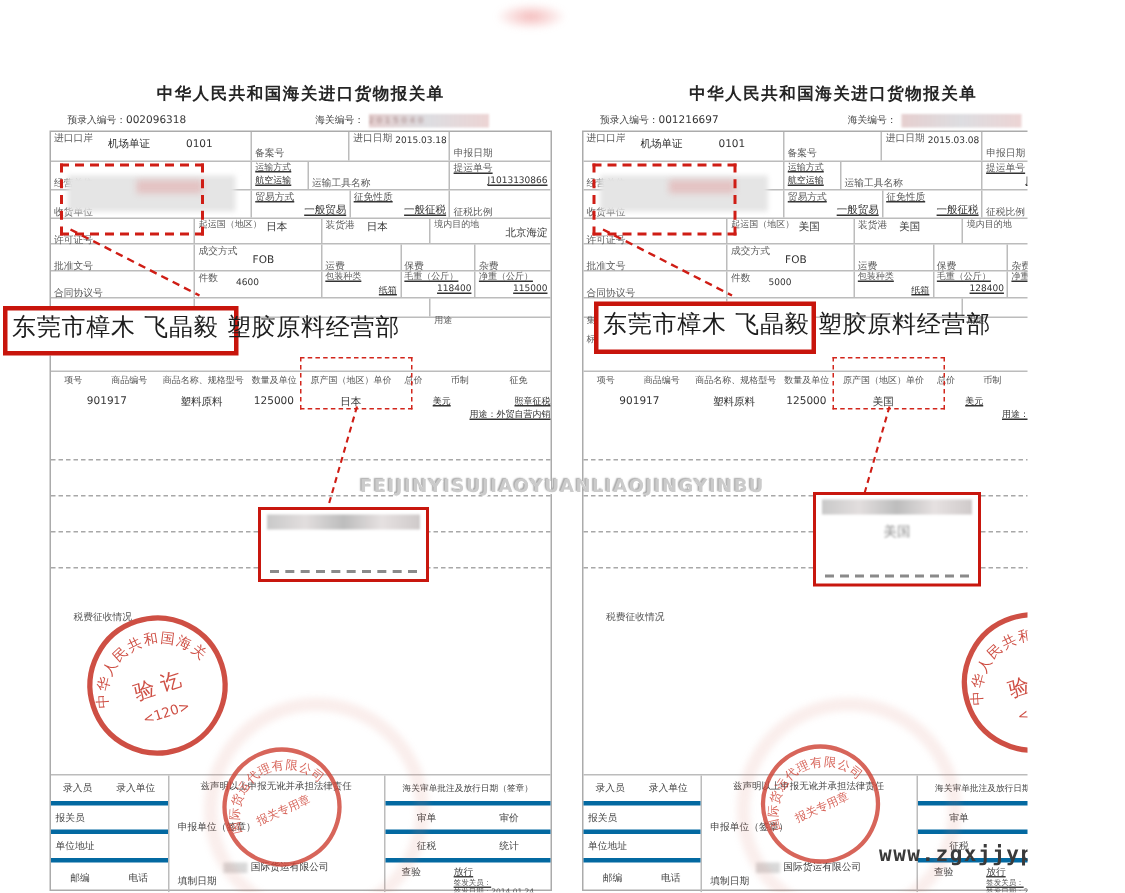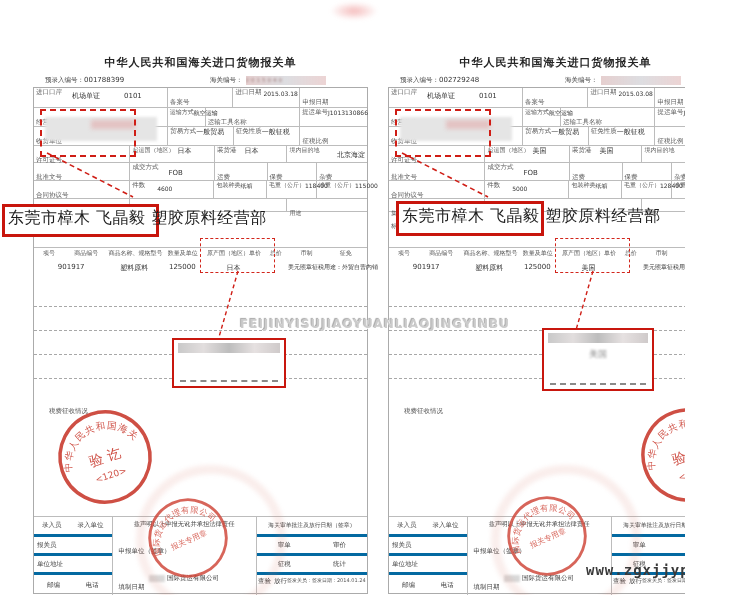--- a/index.html
+++ b/index.html
@@ -19,22 +19,22 @@
   .tbl{border:1px solid #ababab;height:507px;box-sizing:border-box;background:rgba(255,255,255,.0);}
   .row{display:flex;border-bottom:1px solid #bcbcbc;box-sizing:border-box;}
   .c{border-right:1px solid #bcbcbc;box-sizing:border-box;padding:1px 2px;position:relative;}
   .c.last{border-right:none;}
   .lb{font-size:6.5px;color:#5a5a5a;line-height:1.2;white-space:nowrap;}
   .lb6{font-size:6px;color:#5a5a5a;line-height:1.15;white-space:nowrap;}
   .vv{font-size:7px;color:#333;line-height:1.2;white-space:nowrap;}
   .v6{font-size:6px;color:#333;white-space:nowrap;}
   .fx{display:flex;gap:3px;align-items:flex-start;}
   .sb{display:flex;justify-content:space-between;align-items:flex-start;}
-  .col{display:flex;flex-direction:row;}
-  .tr{}
+  .col{display:flex;flex-direction:column;text-decoration:underline;}
+  .tr{text-align:right;}
   
   .ihead{height:11px;display:flex;align-items:center;font-size:6px;color:#555;}
   .ihead span{display:inline-block;text-align:center;white-space:nowrap;overflow:visible;}
   .irow{height:24px;display:flex;font-size:7px;color:#333;padding-top:4px;box-sizing:border-box;}
   .irow .ic{text-align:center;}
   .dashzone{height:122px;position:relative;}
   .dl{height:24px;border-bottom:1px dashed #a8a8a8;box-sizing:border-box;}
   .dl.lastd{border-bottom:none;height:26px;}
   .taxzone{height:112px;position:relative;border-bottom:1px solid #bcbcbc;box-sizing:border-box;}
   .taxlb{position:absolute;left:15px;top:2px;font-size:6.5px;color:#555;}
@@ -94,21 +94,21 @@
 </style>
 </head>
 <body>
 
 <div class="canvas">
   <div id="docs-mount">
       <div class="doc doc-0">
     <div class="title">中华人民共和国海关进口货物报关单</div>
 
     <div class="prer">
-      <span class="pe"><span>预录入编号：</span><span class="vv">001788399</span></span>
+      <span class="pe"><span>预录入编号：</span><span class="vv">002096318</span></span>
       <span class="hg">海关编号：</span>
       <span class="hgv"><span class="hgvt">2015040</span></span>
     </div>
 
     <div class="tbl">
 
       <div class="row" style="height:20px">
         <div class="c fx" style="width:135px;gap:10px">
           <span class="lb">进口口岸</span>
           <span class="vv" style="margin-top:3px">机场单证</span>
@@ -323,21 +323,21 @@
             <path id="arcB" d="M12,52 A33,33 0 1 1 78,52"></path>
           </defs>
       <text font-size="8.5" fill="#cf4437" letter-spacing=".5"><textPath href="#arcB" startOffset="2">国际货运代理有限公司</textPath></text>
       <text x="45" y="50" text-anchor="middle" font-size="8" fill="#cf4437">报关专用章</text>
     </svg>
   </div>
       <div class="doc doc-1">
     <div class="title">中华人民共和国海关进口货物报关单</div>
 
     <div class="prer">
-      <span class="pe"><span>预录入编号：</span><span class="vv">002729248</span></span>
+      <span class="pe"><span>预录入编号：</span><span class="vv">001216697</span></span>
       <span class="hg">海关编号：</span>
       <span class="hgv"><span class="hgvt"></span></span>
     </div>
 
     <div class="tbl">
 
       <div class="row" style="height:20px">
         <div class="c fx" style="width:135px;gap:10px">
           <span class="lb">进口口岸</span>
           <span class="vv" style="margin-top:3px">机场单证</span>

